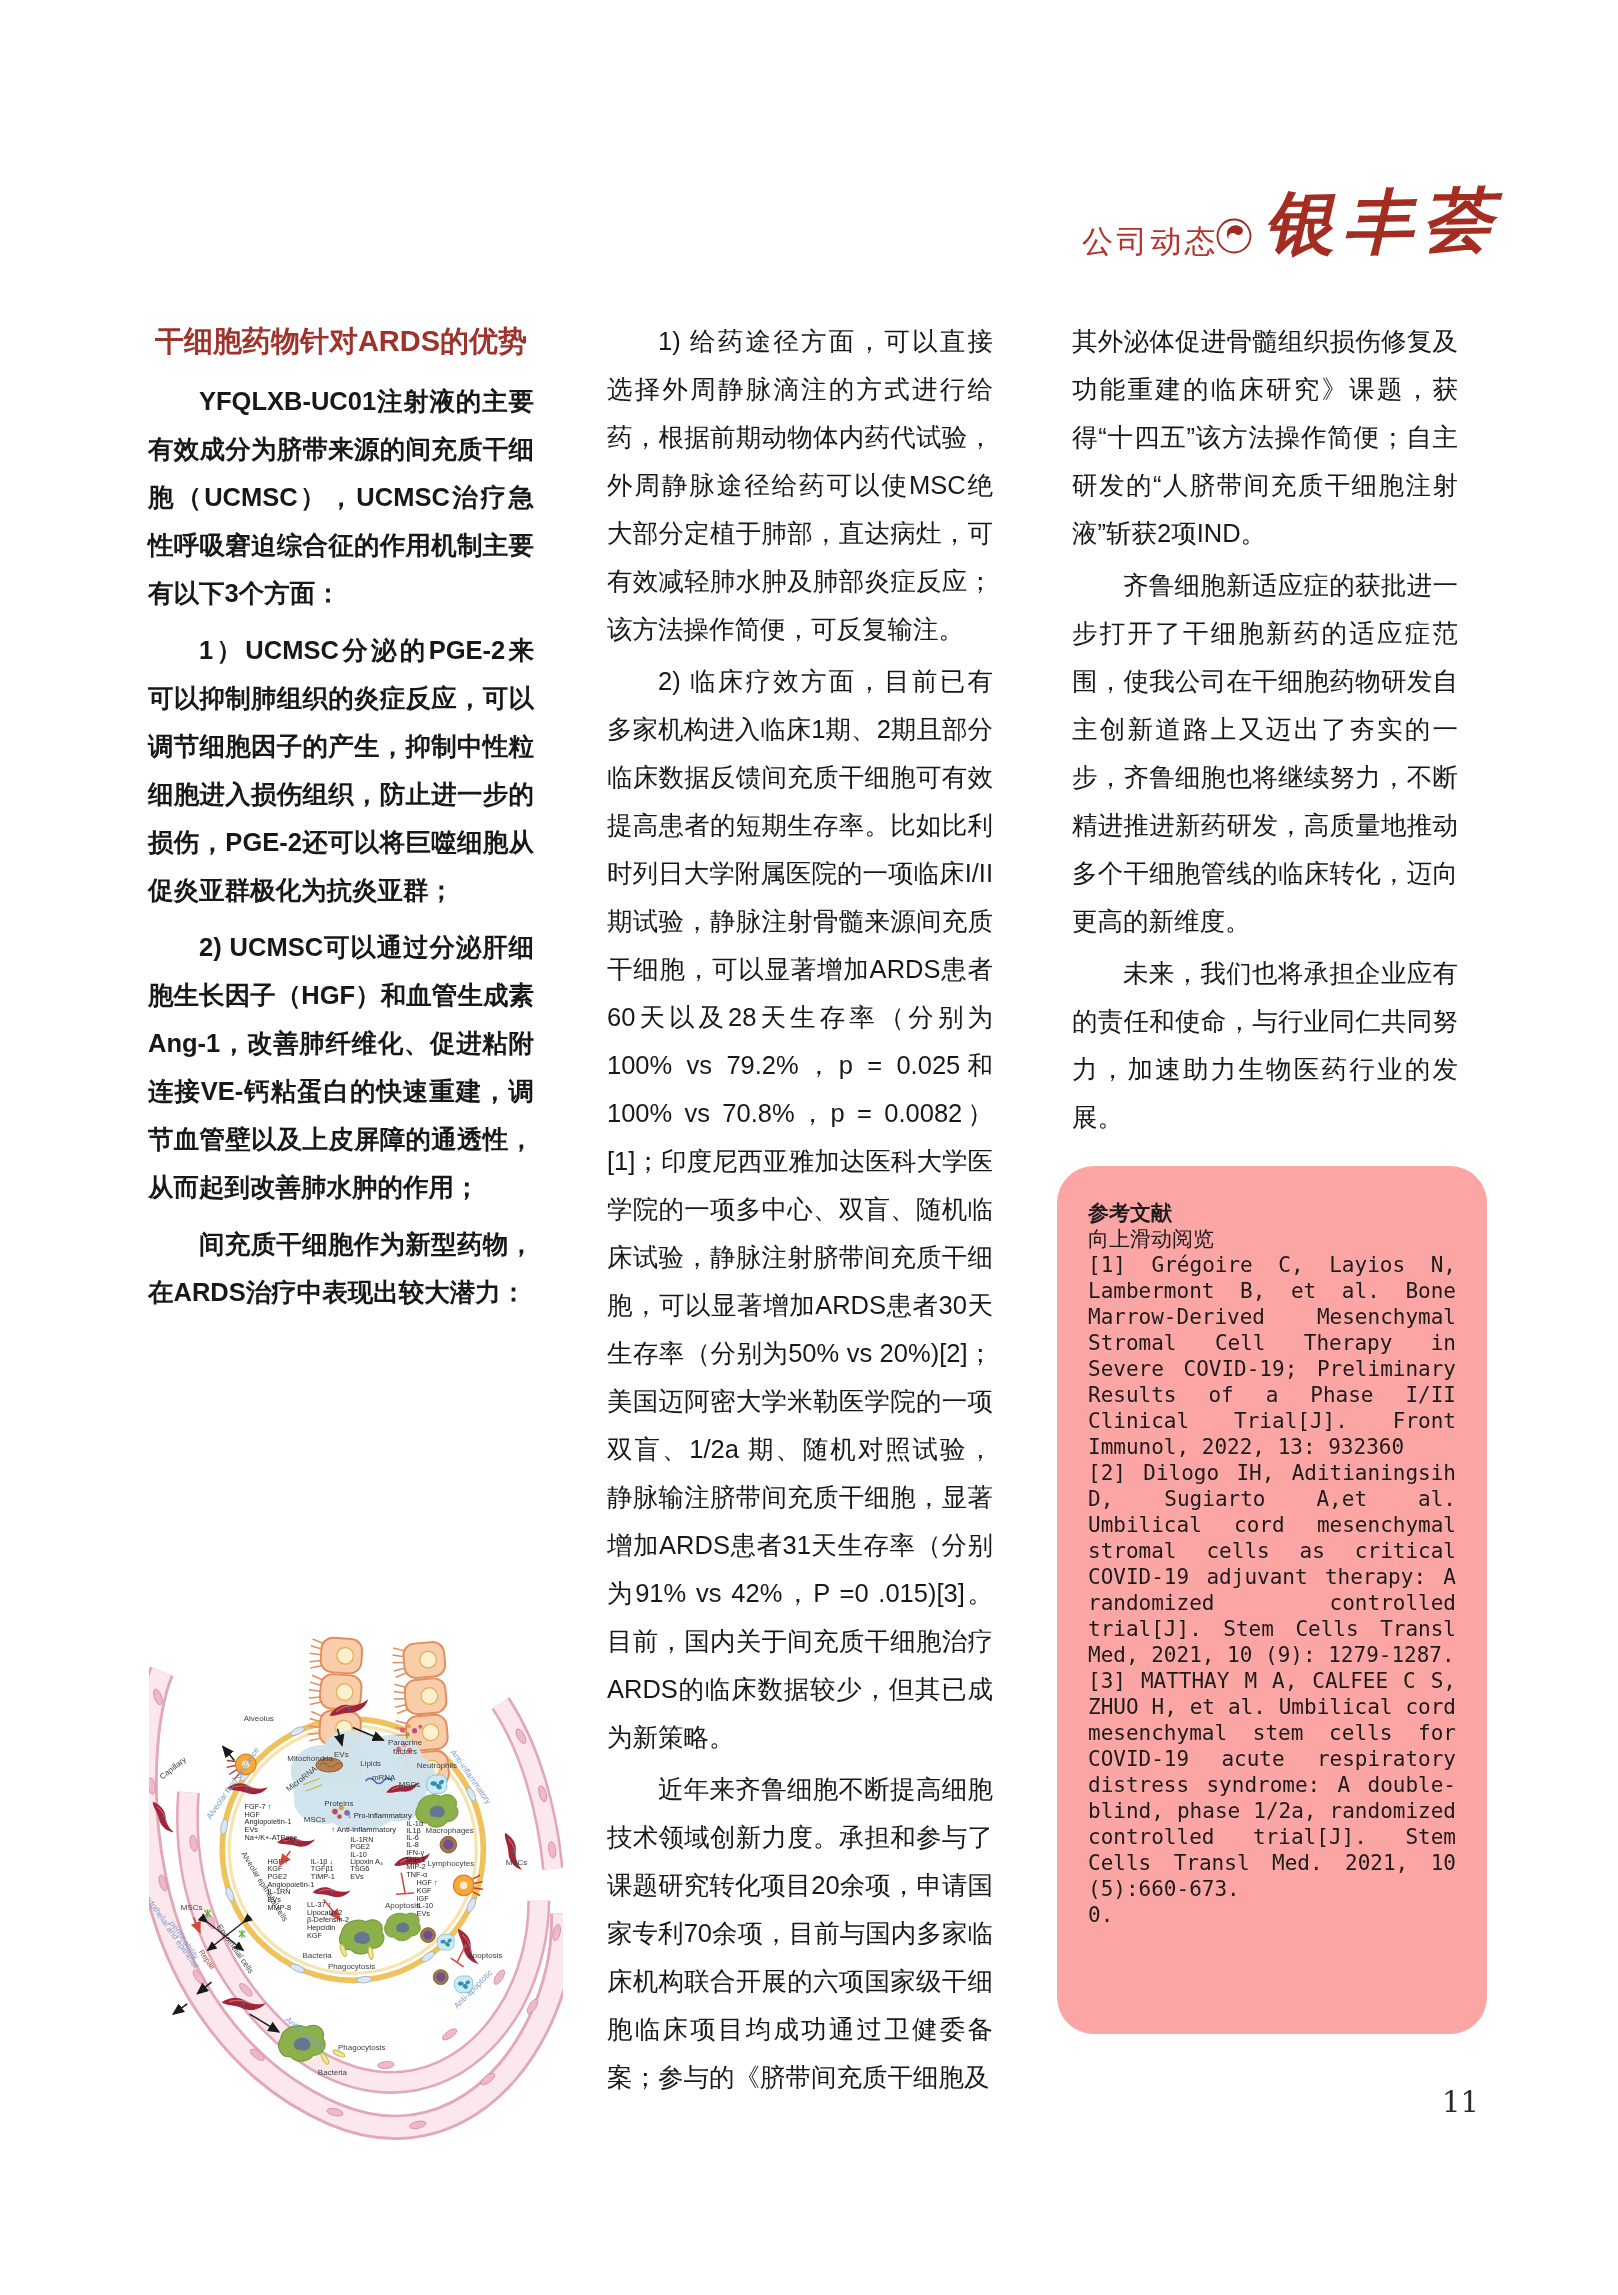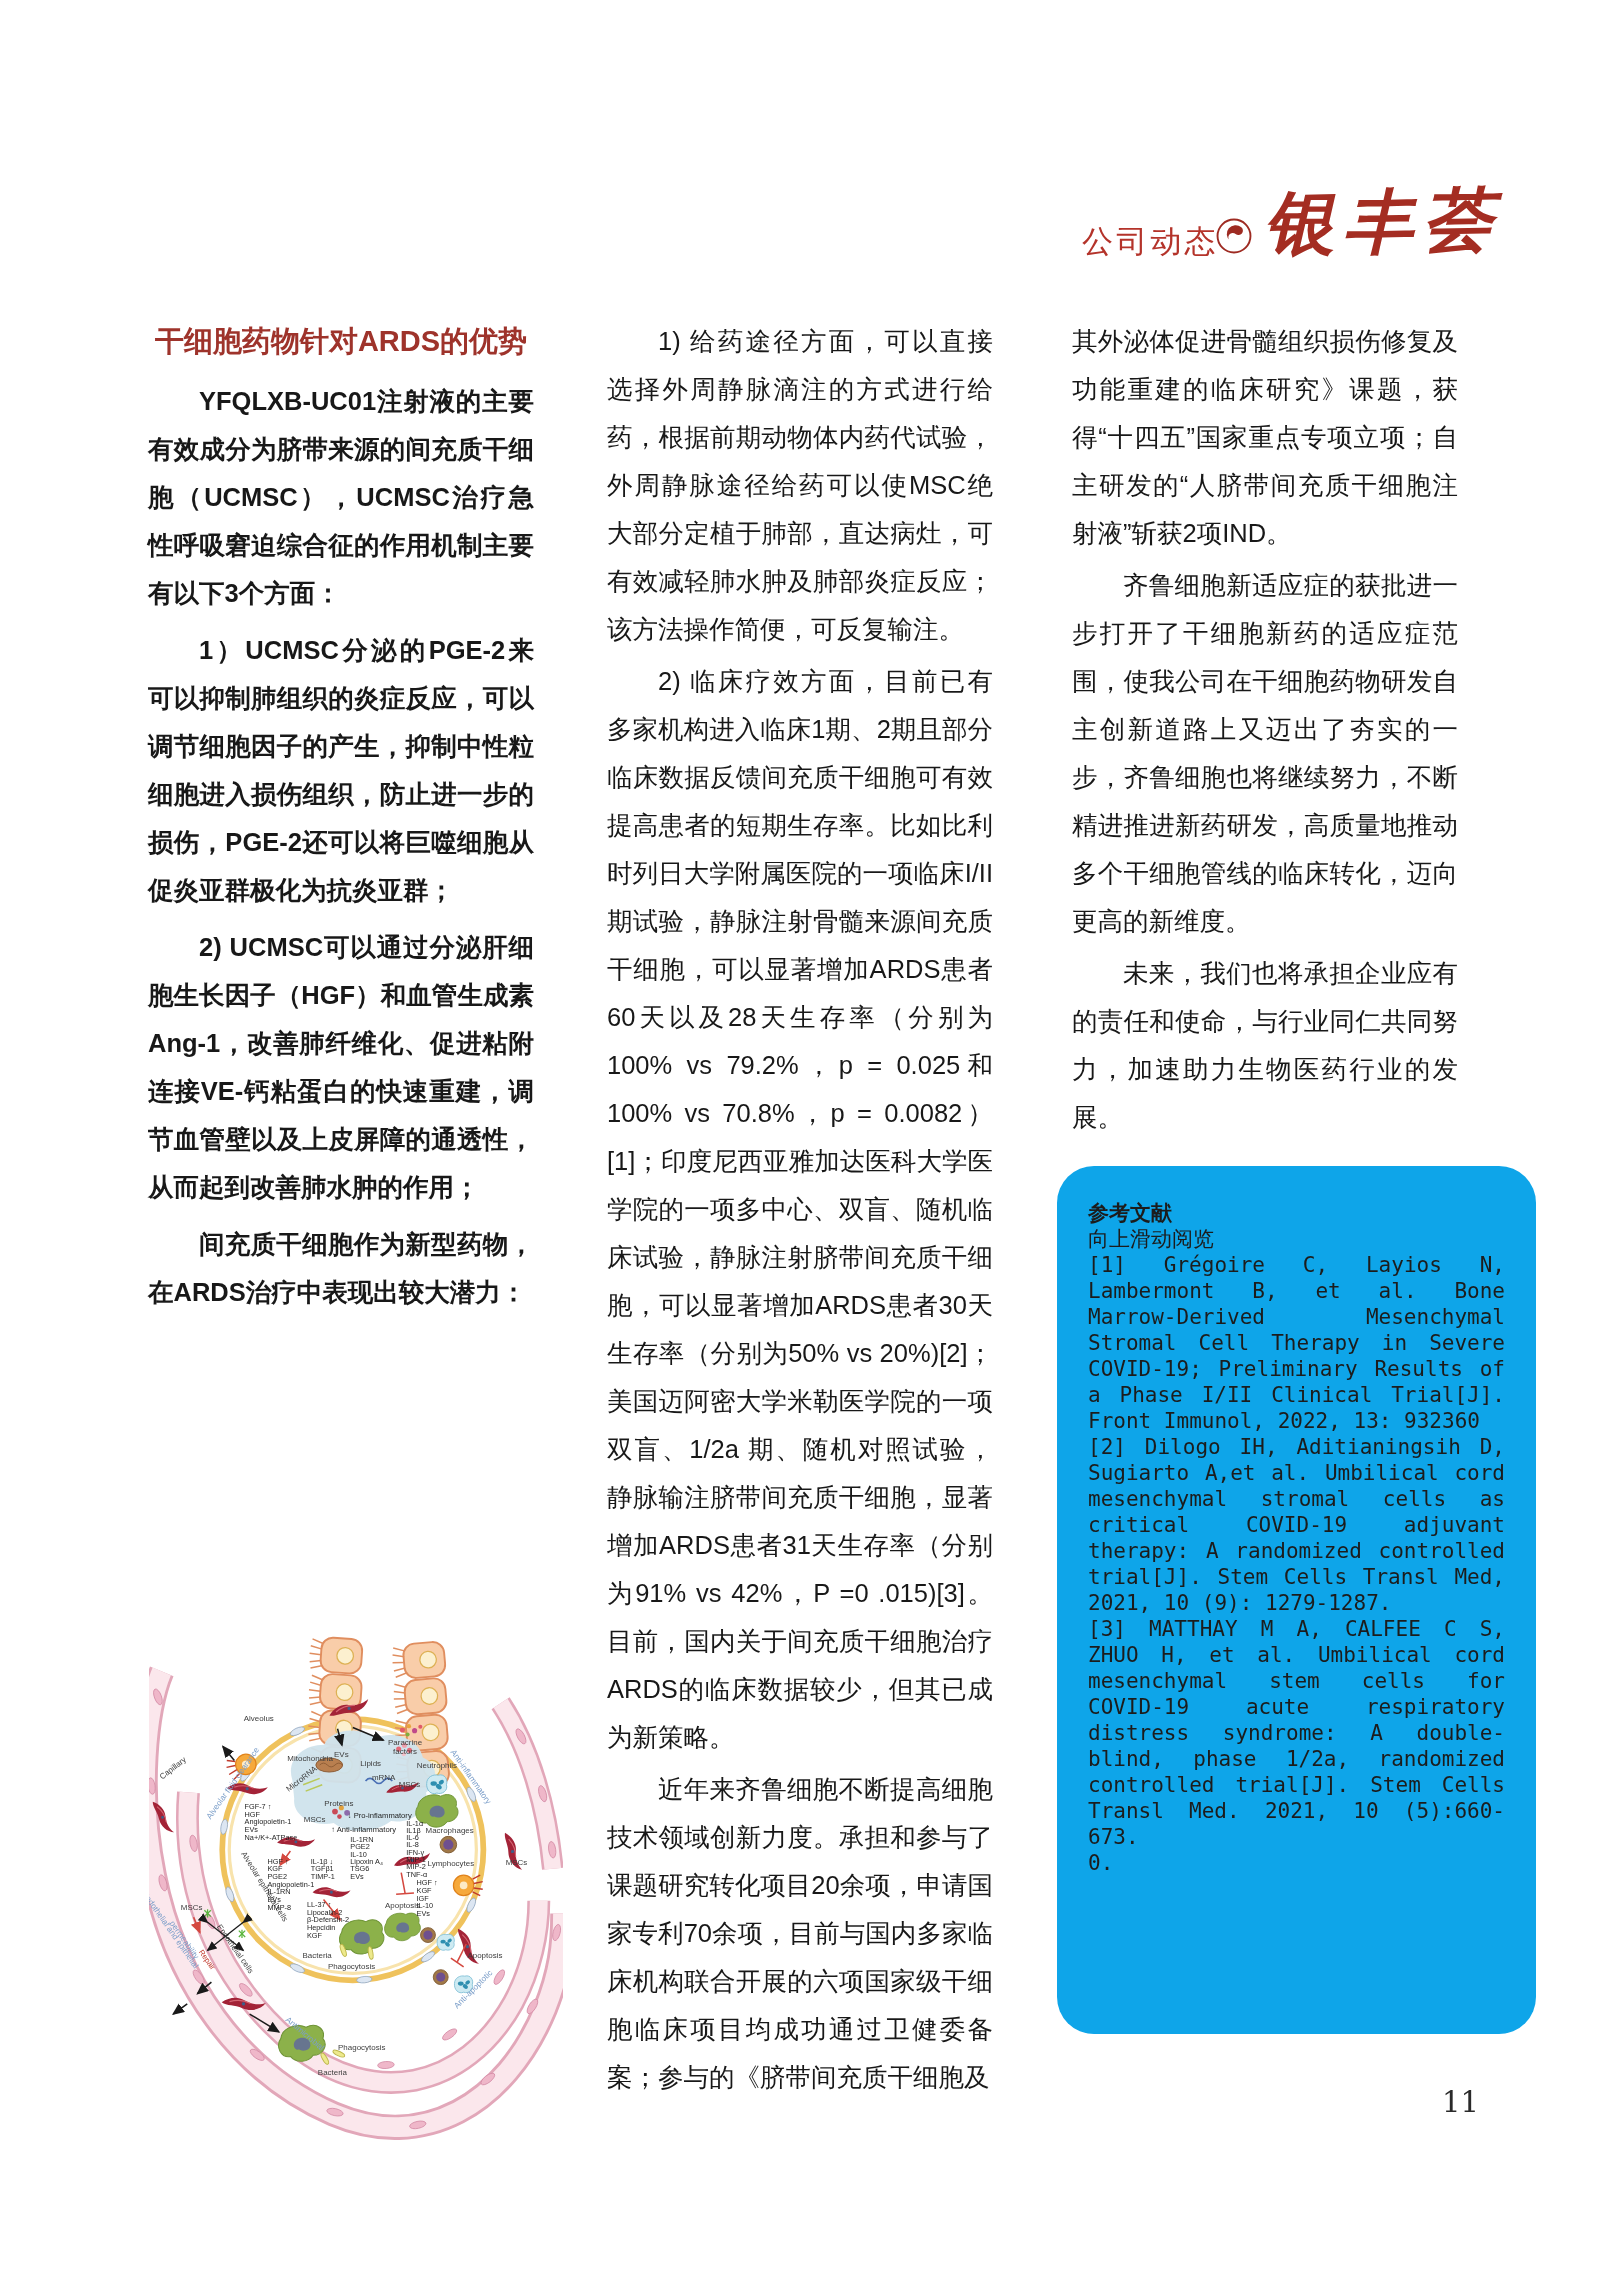--- a/index.html
+++ b/index.html
@@ -19,21 +19,21 @@
   .col1{left:148px;}
   .col2{left:607px;}
   .col3{left:1072px;}
   .col p{margin:0 0 3.8px 0;text-indent:2em;}
   .col p.no-indent{text-indent:0;}
   .col1 p{margin-bottom:9px;font-weight:bold;}
   .article-title{margin:0 0 11.5px 0;font-size:29px;font-weight:bold;color:#9e332b;
                  line-height:48px;text-align:center;}
 
   
-  .refbox{position:absolute;left:1057px;top:1166px;width:479px;height:868px;background:#0ea5e9;
+  .refbox{position:absolute;left:1057px;top:1166px;width:430px;height:868px;background:#fca5a5;
           border-radius:37px;padding:34px 31px;box-sizing:border-box;
           font-family:"DejaVu Sans Mono",monospace;font-size:21px;line-height:26px;color:#1c1c1c;
           text-align:justify;overflow:hidden;}
   .refbox p{margin:0;}
   .ref-title{font-weight:bold;}
 
   
   .pagenum{position:absolute;left:1442px;top:2085px;font-family:"DejaVu Serif",serif;
            font-size:29px;color:#2a2a2a;}
 
@@ -68,21 +68,21 @@
     <p>间充质干细胞作为新型药物，在ARDS治疗中表现出较大潜力：</p>
   </div>
 
   <div class="col col2">
     <p>1) 给药途径方面，可以直接选择外周静脉滴注的方式进行给药，根据前期动物体内药代试验，外周静脉途径给药可以使MSC绝大部分定植于肺部，直达病灶，可有效减轻肺水肿及肺部炎症反应；该方法操作简便，可反复输注。</p>
     <p>2) 临床疗效方面，目前已有多家机构进入临床1期、2期且部分临床数据反馈间充质干细胞可有效提高患者的短期生存率。比如比利时列日大学附属医院的一项临床I/II 期试验，静脉注射骨髓来源间充质干细胞，可以显著增加ARDS患者60天以及28天生存率（分别为100% vs 79.2%，p = 0.025和100% vs 70.8%，p = 0.0082）[1]；印度尼西亚雅加达医科大学医学院的一项多中心、双盲、随机临床试验，静脉注射脐带间充质干细胞，可以显著增加ARDS患者30天生存率（分别为50% vs 20%)[2]；美国迈阿密大学米勒医学院的一项双盲、1/2a 期、随机对照试验，静脉输注脐带间充质干细胞，显著增加ARDS患者31天生存率（分别为91% vs 42%，P =0 .015)[3]。目前，国内关于间充质干细胞治疗ARDS的临床数据较少，但其已成为新策略。</p>
     <p>近年来齐鲁细胞不断提高细胞技术领域创新力度。承担和参与了课题研究转化项目20余项，申请国家专利70余项，目前与国内多家临床机构联合开展的六项国家级干细胞临床项目均成功通过卫健委备案；参与的《脐带间充质干细胞及</p>
   </div>
 
   <div class="col col3">
-    <p class="no-indent">其外泌体促进骨髓组织损伤修复及功能重建的临床研究》课题，获得“十四五”国家重点专项立项；自主研发的“人脐带间充质干细胞注射液”斩获2项IND。</p>
+    <p class="no-indent">其外泌体促进骨髓组织损伤修复及功能重建的临床研究》课题，获得“十四五”该方法操作简便；自主研发的“人脐带间充质干细胞注射液”斩获2项IND。</p>
     <p>齐鲁细胞新适应症的获批进一步打开了干细胞新药的适应症范围，使我公司在干细胞药物研发自主创新道路上又迈出了夯实的一步，齐鲁细胞也将继续努力，不断精进推进新药研发，高质量地推动多个干细胞管线的临床转化，迈向更高的新维度。</p>
     <p>未来，我们也将承担企业应有的责任和使命，与行业同仁共同努力，加速助力生物医药行业的发展。</p>
   </div>
 
   <div class="refbox">
     <p class="ref-title">参考文献</p>
     <p>向上滑动阅览</p>
     <p class="ref-item">[1] Grégoire C, Layios N, Lambermont B, et al. Bone Marrow-Derived Mesenchymal Stromal Cell Therapy in Severe COVID-19; Preliminary Results of a Phase I/II Clinical Trial[J]. Front Immunol, 2022, 13: 932360</p>
     <p class="ref-item">[2] Dilogo IH, Aditianingsih D, Sugiarto A,et al. Umbilical cord mesenchymal stromal cells as critical COVID-19 adjuvant therapy: A randomized controlled trial[J]. Stem Cells Transl Med, 2021, 10 (9): 1279-1287.</p>
     <p class="ref-item">[3] MATTHAY M A, CALFEE C S, ZHUO H, et al. Umbilical cord mesenchymal stem cells for COVID-19 acute respiratory distress syndrome: A double-blind, phase 1/2a, randomized controlled trial[J]. Stem Cells Transl Med. 2021, 10 (5):660-673.</p>

